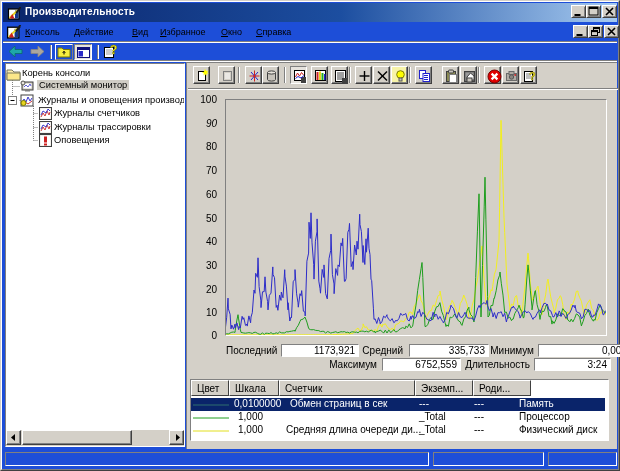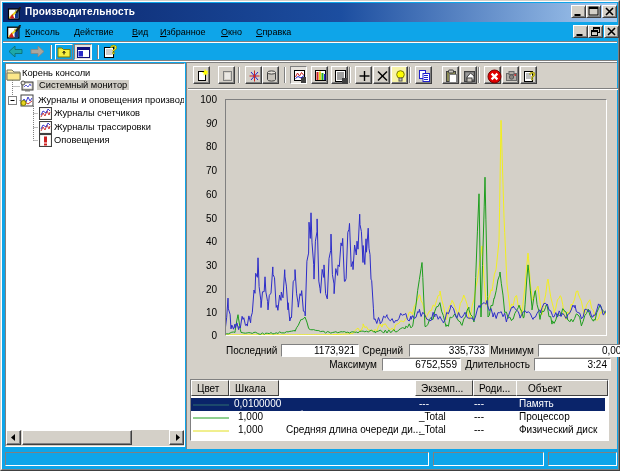--- a/index.html
+++ b/index.html
@@ -1,17 +1,17 @@
 <!DOCTYPE html>
 <html><head><meta charset="utf-8">
 <style>
 html,body{margin:0;padding:0;}
 body{width:620px;height:471px;overflow:hidden;font-family:"Liberation Sans",sans-serif;}
 *{box-sizing:border-box;}
-.win{position:absolute;left:0;top:0;width:620px;height:471px;background:#0ea5e9;
+.win{position:absolute;left:0;top:0;width:620px;height:471px;background:#1d4ed8;
  border-top:1px solid #d4d0c8;border-left:1px solid #d4d0c8;border-right:1px solid #404040;border-bottom:1px solid #404040;}
 .win2{position:absolute;left:0;top:0;right:0;bottom:0;
  border-top:1px solid #fff;border-left:1px solid #fff;border-right:1px solid #808080;border-bottom:1px solid #808080;}
 .abs{position:absolute;}
 
 .title{position:absolute;left:2px;top:2px;width:614px;height:19px;
  background:linear-gradient(to right,#0a246a,#1c4ea0 55%,#a6caf0);}
 .title .txt{position:absolute;left:22px;top:3px;color:#fff;font-size:10px;font-weight:bold;letter-spacing:0.2px;}
 .tbtn{position:absolute;top:4px;width:15px;height:13px;background:#d4d0c8;
  border-top:1px solid #fff;border-left:1px solid #fff;border-right:1px solid #404040;border-bottom:1px solid #404040;
@@ -395,29 +395,29 @@
       <div class="slab" style="left:287px;top:282px;width:60px;">Минимум</div>
       <div class="sfield" style="left:351px;top:281px;width:93px;">0,000</div>
       <div class="slab" style="left:130px;top:296px;width:60px;">Максимум</div>
       <div class="sfield" style="left:195px;top:295px;width:79px;">6752,559</div>
       <div class="slab" style="left:277px;top:296px;width:66px;">Длительность</div>
       <div class="sfield" style="left:347px;top:295px;width:77px;">3:24</div>
     </div>
     <div class="legend" id="legend">
       <div class="hcell" style="left:0;width:38px;">Цвет</div>
       <div class="hcell" style="left:38px;width:50px;">Шкала</div>
+      <div class="hcell" style="left:88px;width:136px;">Счетчик</div>
       <div class="hcell" style="left:224px;width:58px;">Экземп...</div>
       <div class="hcell" style="left:282px;width:58px;">Роди...</div>
-      <div class="hcell" style="left:325px;width:92px;padding-left:11px;">Объект</div>
       <div class="lrow" style="top:18px;background:#0a246a;color:#fff;width:414px;">
         <svg class="abs" style="left:2px;top:6px" width="36" height="2">
             <line x1="0" y1="1" x2="36" y2="1" stroke="#2e6e6e"></line>
           </svg>
         <span class="lcell" style="left:43px;">0,0100000</span>
-        <span class="lcell" style="left:99px;margin-top:12px;">Обмен страниц в сек</span>
+        <span class="lcell" style="left:99px;">Обмен страниц в сек</span>
         <span class="lcell" style="left:228px;">---</span>
         <span class="lcell" style="left:283px;">---</span>
         <span class="lcell" style="left:328px;">Память</span>
       </div>
       <div class="lrow" style="top:31px;">
         <svg class="abs" style="left:2px;top:6px" width="36" height="2">
             <line x1="0" y1="1" x2="36" y2="1" stroke="#1e9e1e"></line>
           </svg>
         <span class="lcell" style="left:47px;">1,000</span>
         <span class="lcell" style="left:228px;">_Total</span>

